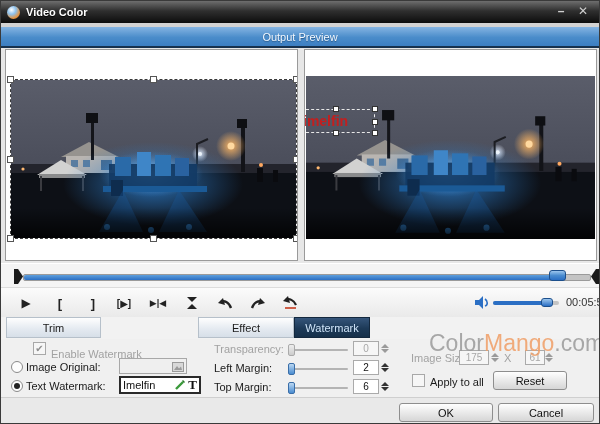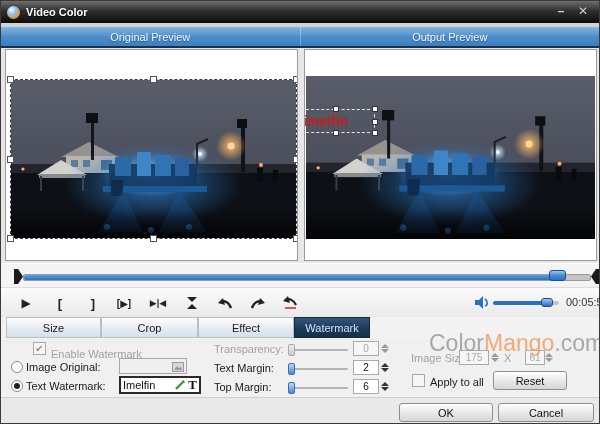--- a/index.html
+++ b/index.html
@@ -180,21 +180,20 @@
 
   <div class="titlebar">
     <span class="app-icon"></span>
     <span class="title-text">Video Color</span>
     <span class="win-btn btn-min">–</span>
     <span class="win-btn btn-close">✕</span>
   </div>
   <div class="gapstrip"></div>
 
   <div class="prevhead">
-    <div class="half">Original Preview</div>
     <div class="half">Output Preview</div>
   </div>
 
   <div class="preview-region">
     <div class="pane left">
       <div class="cropbox">
         <svg class="scene" viewBox="0 0 285 158" preserveAspectRatio="none">
             <use href="#concert-scene"></use>
           </svg>
         <span class="handle" style="left:-4px;top:-4px"></span>
@@ -285,22 +284,21 @@
     <div style="position:absolute;left:492px;top:12px;width:0;height:0"></div>
     <div class="vol-track" id="volTrack" style="left:492px;top:13px;width:66px;">
       <div class="vol-fill" style="width:54px"></div>
       <div class="vol-handle" style="left:48px"></div>
     </div>
 
     <span class="time" style="left:565px;">00:05:51 / 00:06:05</span>
   </div>
 
   <div class="tabbar">
-    <div class="tab" style="left:5px;width:95px">Size</div>
-    <div class="tab" style="left:100px;width:97px">Crop</div>
+    <div class="tab" style="left:5px;width:95px">Trim</div>
     <div class="tab" style="left:197px;width:96px">Effect</div>
     <div class="tab active" style="left:293px;width:76px">Watermark</div>
   </div>
 
   <div class="panel">
 
     <span class="chk" style="left:32px;top:3px">✔</span>
     <span class="lbl dis" style="left:50px;top:9px">Enable Watermark</span>
 
     <span class="radio" style="left:10px;top:22px"></span>
@@ -326,21 +324,21 @@
     <span class="lbl dis" style="left:213px;top:4px">Transparency:</span>
     <div class="slider" style="left:287px;top:10px;width:60px">
       <span class="sl-handle dis" style="left:0"></span>
     </div>
     <span class="spinval dis" style="left:352px;top:2px">0</span>
     <div class="spinarrows dis" style="left:378px;top:2px">
         <i class="up"></i>
         <i class="dn"></i>
       </div>
 
-    <span class="lbl" style="left:213px;top:23px">Text Margin:</span>
+    <span class="lbl" style="left:213px;top:23px">Left Margin:</span>
     <div class="slider" style="left:287px;top:29px;width:60px">
       <span class="sl-handle" style="left:0"></span>
     </div>
     <span class="spinval" style="left:352px;top:21px">2</span>
     <div class="spinarrows" style="left:378px;top:21px">
         <i class="up"></i>
         <i class="dn"></i>
       </div>
 
     <span class="lbl" style="left:213px;top:42px">Top  Margin:</span>

